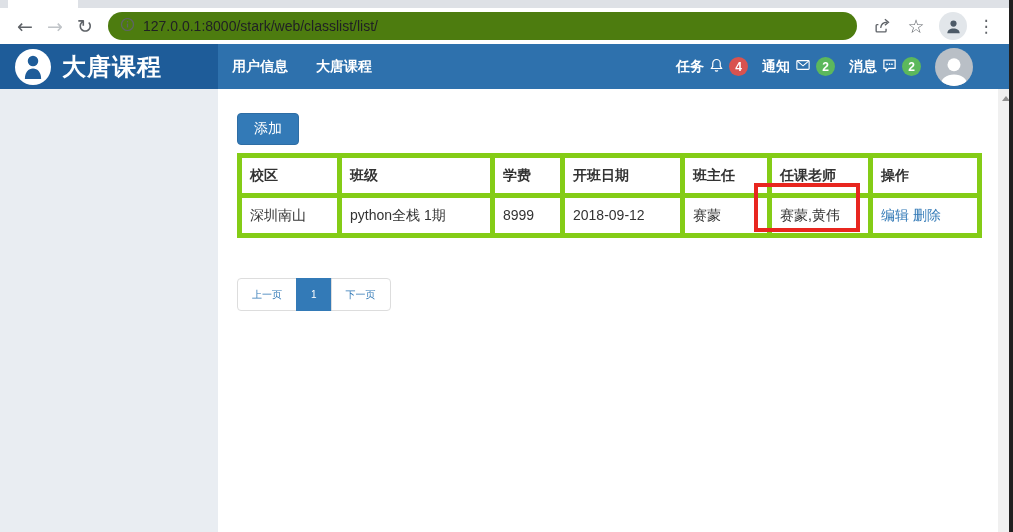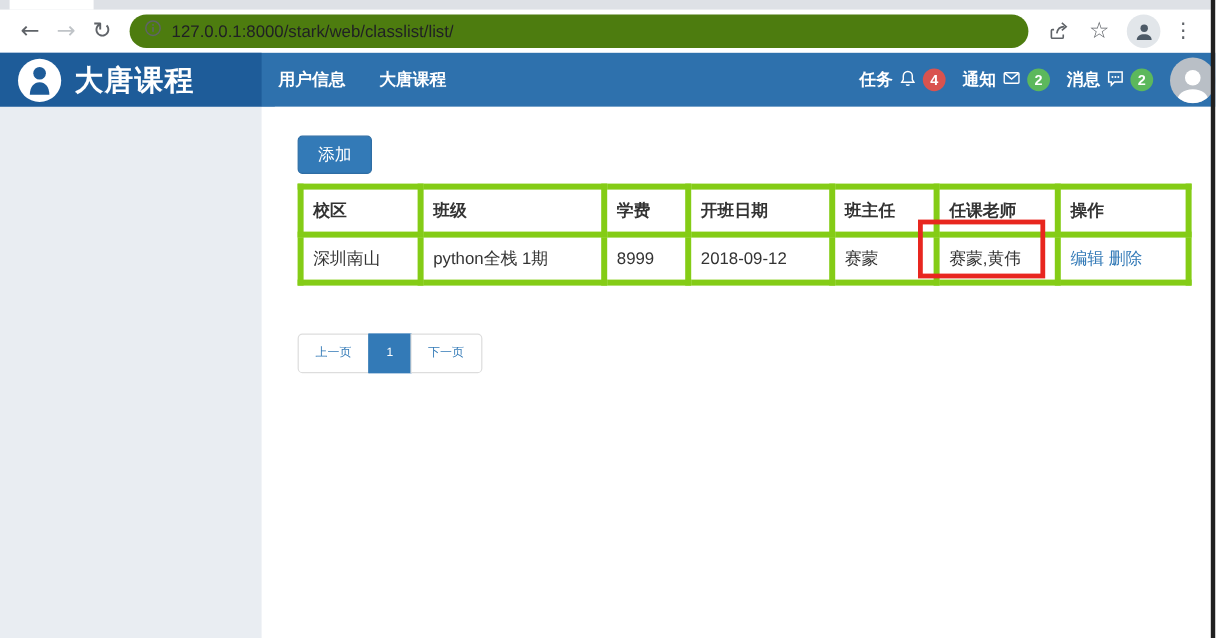--- a/index.html
+++ b/index.html
@@ -28,33 +28,33 @@
   .brand { width:218px; background:#1e5c99; display:flex; align-items:center; gap:11px;
            padding-left:15px; flex:0 0 auto; }
   .logo { width:36px; height:36px; background:#fff; border-radius:50%; display:flex;
           align-items:center; justify-content:center; overflow:hidden; }
   .brand-title { font-size:24px; font-weight:bold; letter-spacing:1px; }
   .nav-items { display:flex; align-items:center; }
   .nav-item { padding:0 14px; font-size:14px; font-weight:bold; height:45px; display:flex;
               align-items:center; gap:6px; cursor:pointer; }
   .caret { width:0; height:0; border-left:4px solid transparent; border-right:4px solid transparent;
            border-top:4px solid #fff; display:inline-block; }
-  .nav-status { margin-left:auto; display:flex; align-items:center; gap:14px; }
+  .nav-status { margin-left:auto; display:flex; align-items:center; gap:14px; padding-right:40px; }
   .status-group { display:flex; align-items:center; gap:5px; font-size:14px; font-weight:bold; cursor:pointer; }
   .badge { min-width:19px; height:19px; border-radius:50%; color:#fff; font-size:12px; font-weight:bold;
            display:flex; align-items:center; justify-content:center; padding:0 2px; }
   .badge-red { background:#d9534f; }
   .badge-green { background:#5cb85c; }
   .nav-avatar { width:38px; height:38px; border-radius:50%; background:#b9bfc6; overflow:hidden;
                 display:flex; align-items:flex-end; justify-content:center; align-self:center; }
 
   
   .page-body { display:flex; height:443px; position:relative; }
   .sidebar { width:218px; background:#e9edf2; flex:0 0 auto; }
-  .content { flex:1; background:#fff; position:relative; padding:24px 16px 0 19px;margin-left:11px; }
+  .content { flex:1; background:#fff; position:relative; padding:24px 16px 0 19px; }
 
   .btn-add { display:inline-block; background:#337ab7; border:1px solid #2e6da4; color:#fff;
              font-size:14px; padding:6px 16px; border-radius:4px; cursor:pointer;
              font-family:"Liberation Sans", sans-serif; }
 
   table.class-table { border-collapse:collapse; table-layout:fixed; width:740px; margin-top:8px; }
   .class-table th, .class-table td { border:5px solid #84cc16; padding:8px; font-size:14px;
              color:#333; text-align:left; line-height:19px; white-space:nowrap; overflow:hidden; }
   .class-table th { font-weight:bold; }
   .link { color:#337ab7; text-decoration:none; cursor:pointer; }

